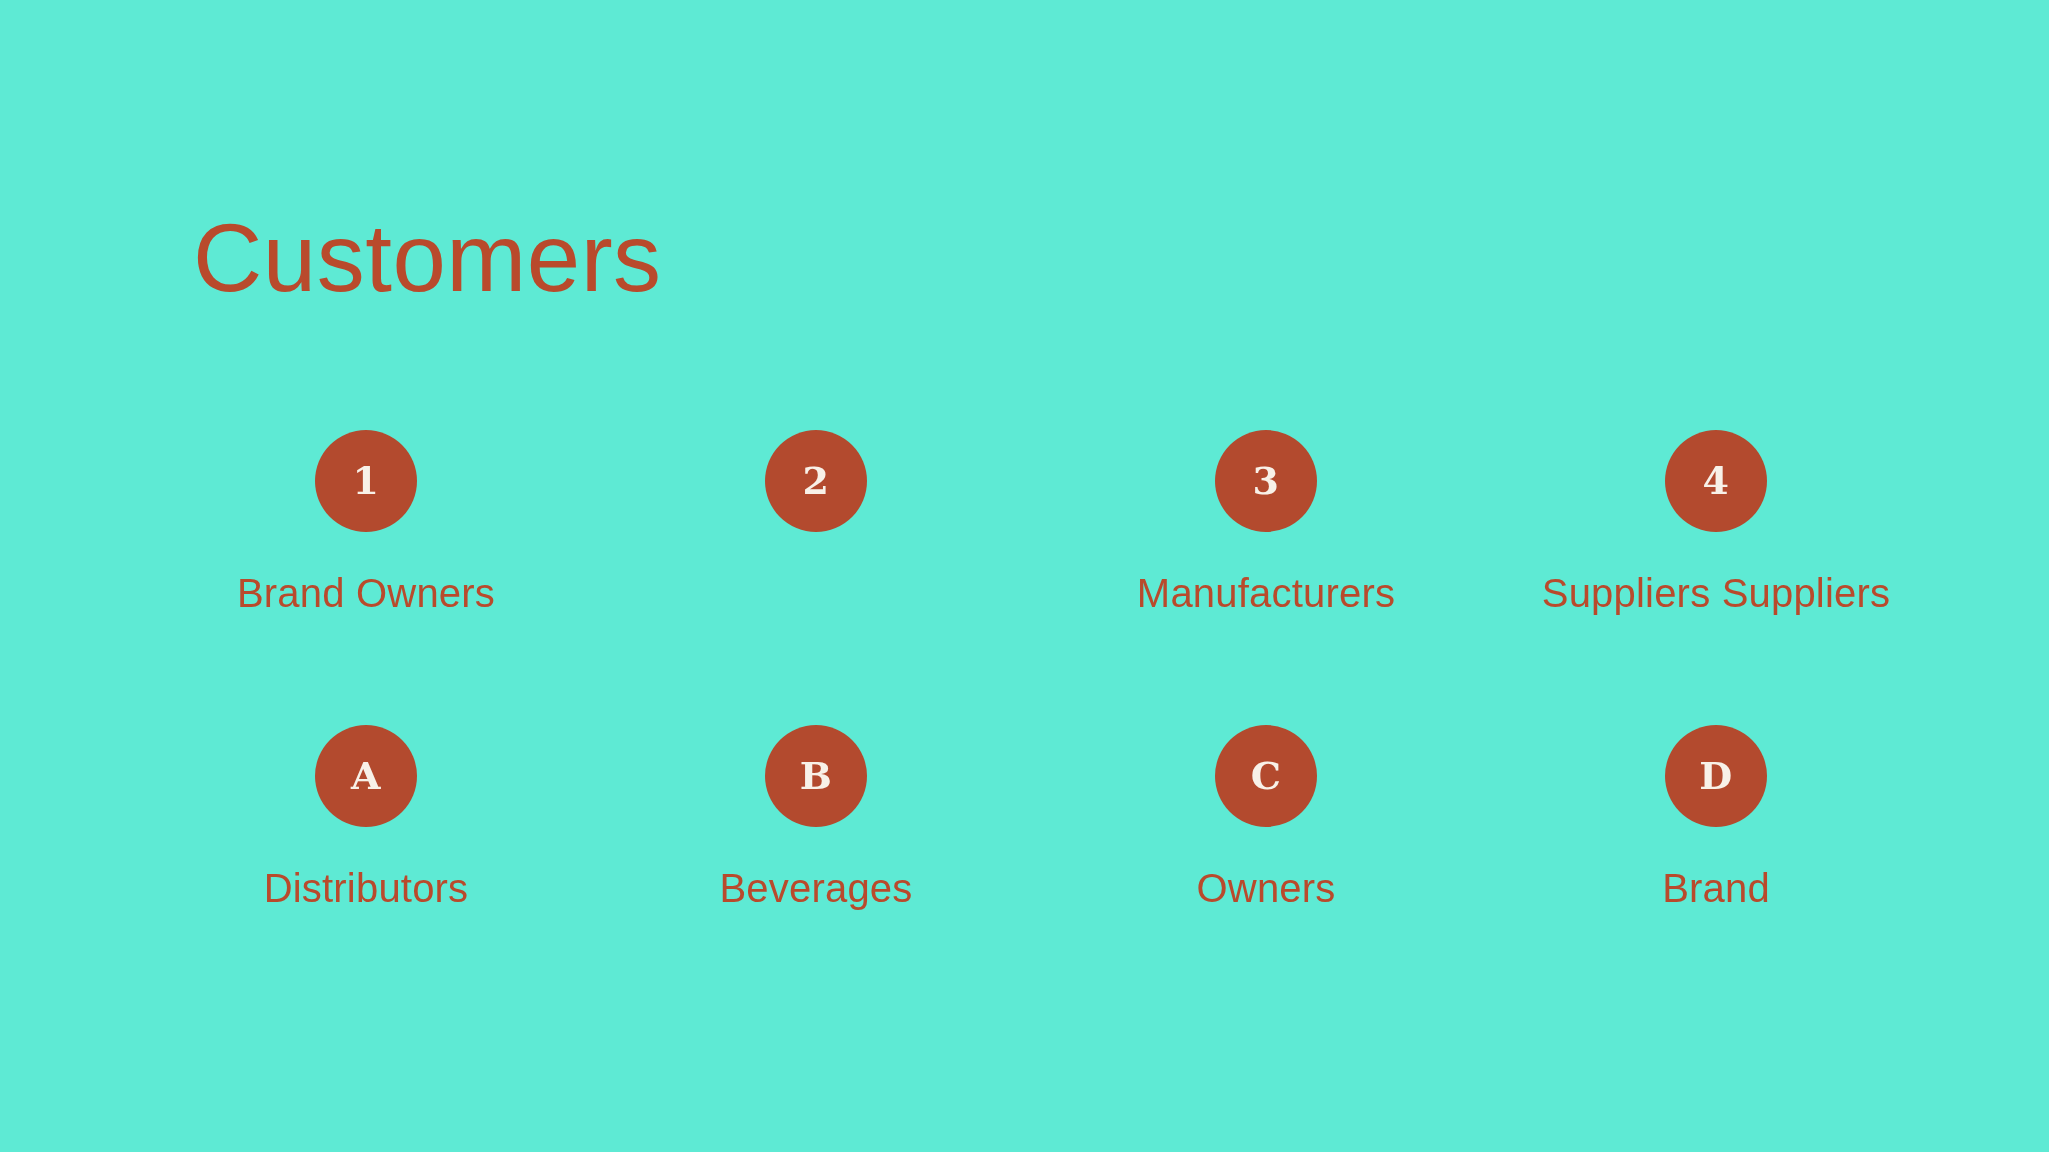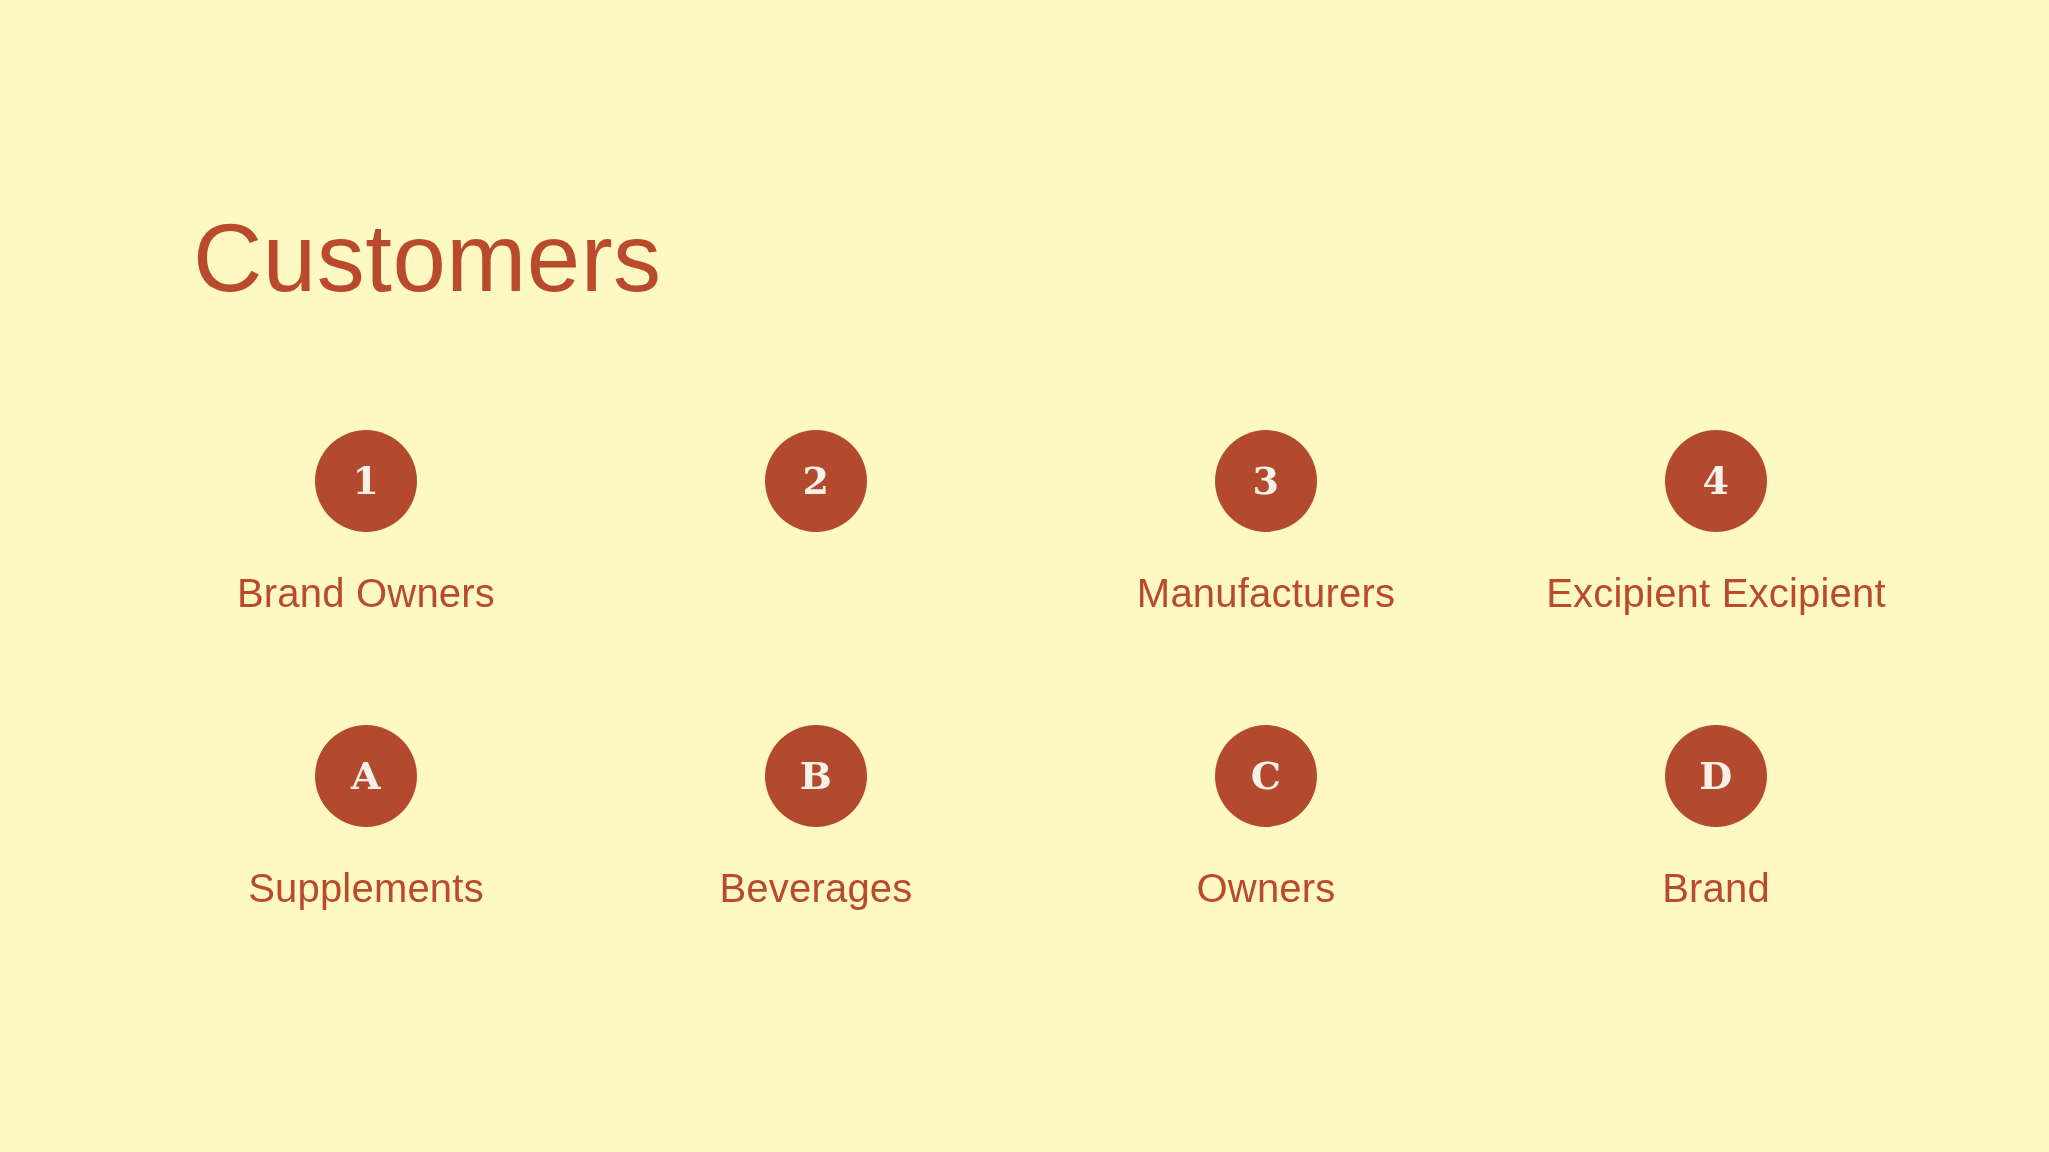--- a/index.html
+++ b/index.html
@@ -11,21 +11,21 @@
     height: 1152px;
     background: #ffffff;
     font-family: "Liberation Sans", sans-serif;
     overflow: hidden;
   }
 
   .slide {
     position: relative;
     width: 2049px;
     height: 1152px;
-    background: #fef9c3;
+    background: #5eead4;
   }
 
   .page-title {
     position: absolute;
     left: 193px;
     top: 141px;
     font-family: "Liberation Sans", sans-serif;
     font-size: 96px;
     font-weight: 300;
     letter-spacing: 0.5px;
@@ -118,32 +118,32 @@
         <div class="badge">
           <span class="badge-text">3</span>
         </div>
         <div class="cell-label">Manufacturers</div>
       </div>
 
       <div class="cell">
         <div class="badge">
           <span class="badge-text">4</span>
         </div>
-        <div class="cell-label">Excipient Excipient</div>
+        <div class="cell-label">Suppliers Suppliers</div>
       </div>
 
     </div>
 
     <div class="row row-2">
 
       <div class="cell">
         <div class="badge">
           <span class="badge-text">A</span>
         </div>
-        <div class="cell-label">Supplements</div>
+        <div class="cell-label">Distributors</div>
       </div>
 
       <div class="cell">
         <div class="badge">
           <span class="badge-text">B</span>
         </div>
         <div class="cell-label">Beverages</div>
       </div>
 
       <div class="cell">

